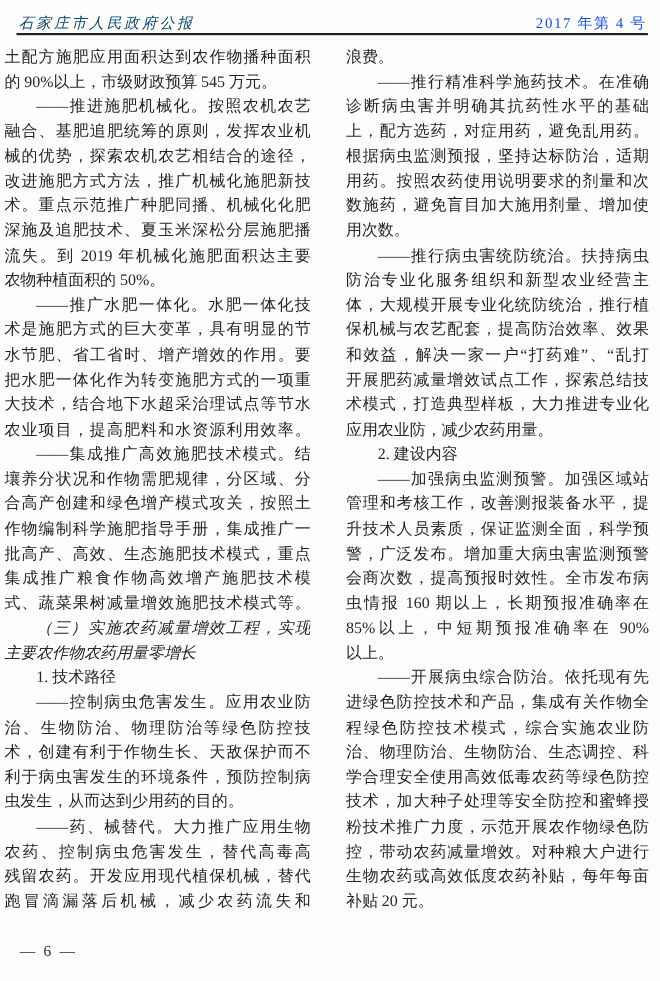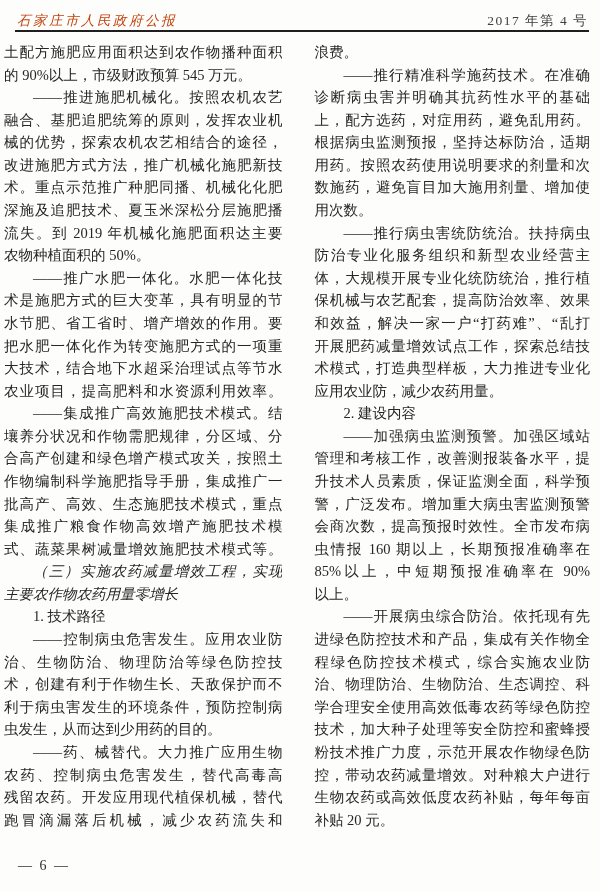--- a/index.html
+++ b/index.html
@@ -17,26 +17,26 @@
     top: 8px; left: 17px; right: 12px;
     height: 22px;
     display: flex;
     justify-content: space-between;
     align-items: flex-end;
   }
   .masthead {
     font-style: italic;
     font-size: 13.5px;
     letter-spacing: 2.5px;
-    color: #c2410c;
+    color: #0c4a6e;
   }
   .issue {
     font-size: 13.5px;
     letter-spacing: 1.5px;
-    color: #404040;
+    color: #1d4ed8;
   }
   .rule {
     position: absolute;
     top: 30px; left: 15px; right: 11px;
     height: 2px;
     background: #1e1e1e;
   }
   .body {
     position: absolute;
     top: 41px; left: 4px; right: 10px;

